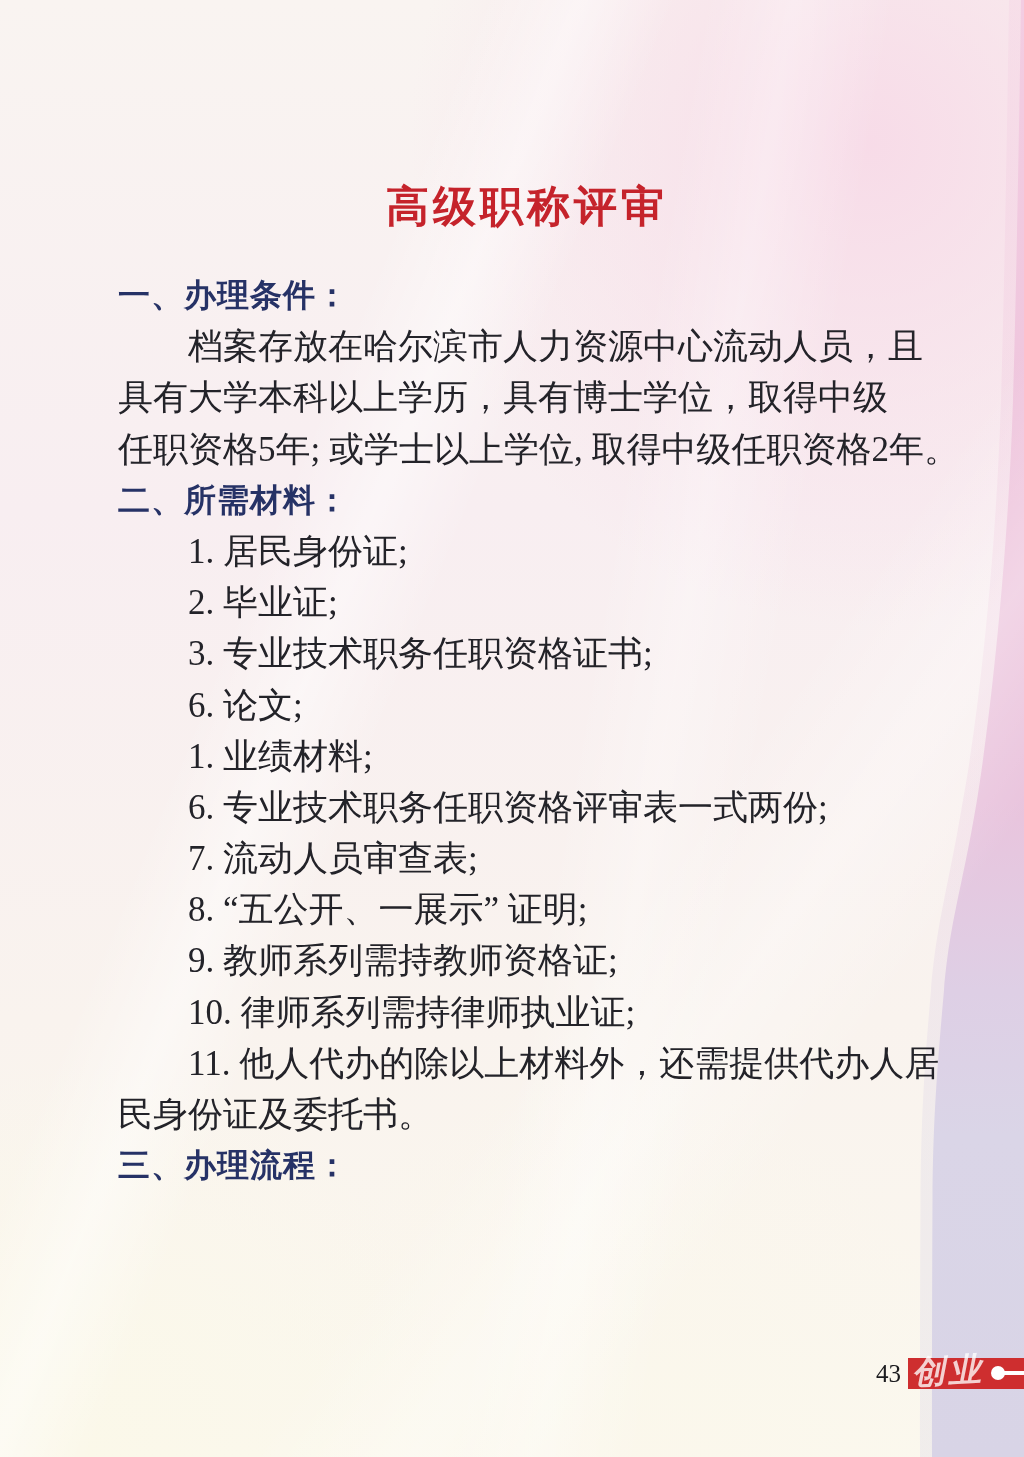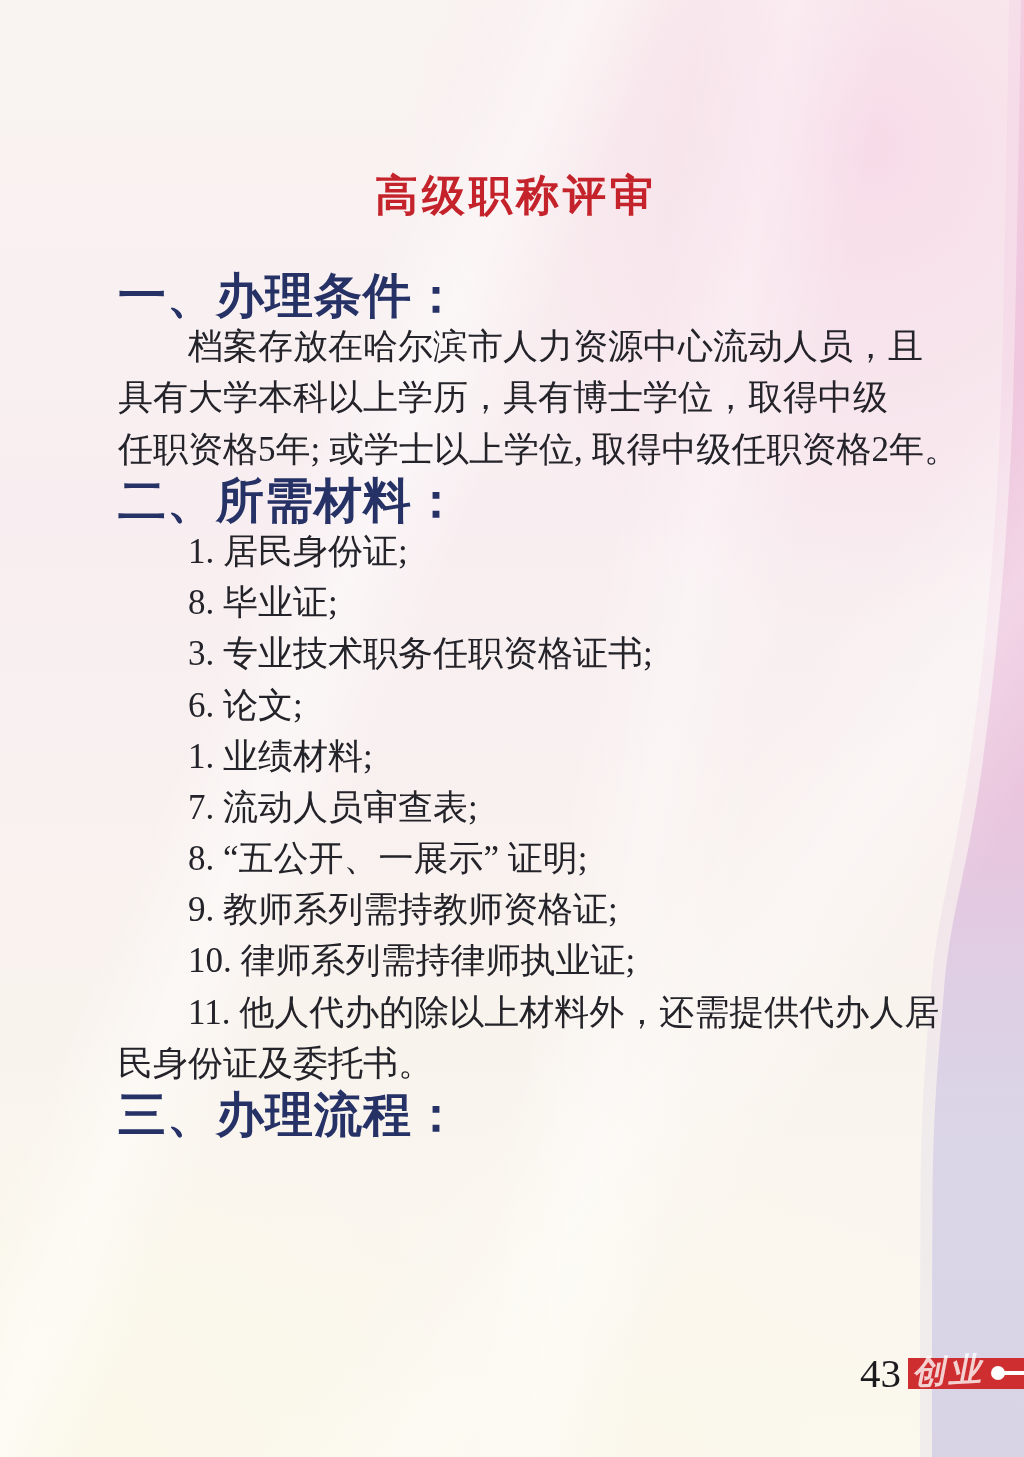--- a/index.html
+++ b/index.html
@@ -17,38 +17,38 @@
   }
   .rays{
     position:absolute;inset:0;pointer-events:none;
     background-image:
       linear-gradient(112deg, rgba(255,255,255,0) 30%, rgba(255,255,255,0.45) 36%, rgba(255,255,255,0) 42%),
       linear-gradient(100deg, rgba(255,255,255,0) 55%, rgba(255,255,255,0.30) 62%, rgba(255,255,255,0) 70%),
       linear-gradient(125deg, rgba(255,255,255,0) 62%, rgba(255,255,255,0.30) 70%, rgba(255,255,255,0) 78%);
   }
   .ribbon{position:absolute;top:0;left:0;pointer-events:none;}
   .title{
-    position:absolute;top:163px;left:118px;width:788px;margin:4px;
+    position:absolute;top:163px;left:118px;width:788px;margin:15px;
     text-align:center;
     font-size:43px;font-weight:bold;letter-spacing:4px;
     color:#c5232b;
   }
   .content{position:absolute;top:270px;left:118px;width:800px;}
   .line{
     height:51.2px;line-height:51.2px;
     white-space:nowrap;
     font-size:35px;color:#232329;
   }
-  .line.heading{font-size:48px;font-weight:bold;color:#263266;letter-spacing:1px;}
+  .line.heading{font-size:32px;font-weight:bold;color:#263266;letter-spacing:1px;}
   .line.indent{padding-left:70px;}
   .footer{
     position:absolute;top:1356px;right:0;height:34px;
     display:flex;align-items:center;
   }
-  .pagenum{font-size:41px;color:#1b1b1e;margin-right:7px;line-height:1;}
+  .pagenum{font-size:25px;color:#1b1b1e;margin-right:7px;line-height:1;}
   .banner{
     position:relative;width:116px;height:31px;
     background:#ce2e2f;
     display:flex;align-items:center;
     overflow:visible;
   }
   .brand{
     color:rgba(255,255,255,0.78);
     font-size:33px;font-weight:bold;font-style:italic;
     letter-spacing:3px;line-height:1;
@@ -90,24 +90,25 @@
 
   <h1 class="title">高级职称评审</h1>
 
   <div id="content" class="content">
       <div class="line heading">一、办理条件：</div>
       <div class="line indent">档案存放在哈尔滨市人力资源中心流动人员，且</div>
       <div class="line">具有大学本科以上学历，具有博士学位，取得中级</div>
       <div class="line">任职资格5年; 或学士以上学位, 取得中级任职资格2年。</div>
       <div class="line heading">二、所需材料：</div>
       <div class="line indent">1. 居民身份证;</div>
-      <div class="line indent">8. 毕业证;</div>
+      <div class="line indent">2. 毕业证;</div>
       <div class="line indent">3. 专业技术职务任职资格证书;</div>
       <div class="line indent">6. 论文;</div>
       <div class="line indent">1. 业绩材料;</div>
+      <div class="line indent">6. 专业技术职务任职资格评审表一式两份;</div>
       <div class="line indent">7. 流动人员审查表;</div>
       <div class="line indent">8. “五公开、一展示” 证明;</div>
       <div class="line indent">9. 教师系列需持教师资格证;</div>
       <div class="line indent">10. 律师系列需持律师执业证;</div>
       <div class="line indent">11. 他人代办的除以上材料外，还需提供代办人居</div>
       <div class="line">民身份证及委托书。</div>
       <div class="line heading">三、办理流程：</div>
     </div>
 
   <div class="footer">

